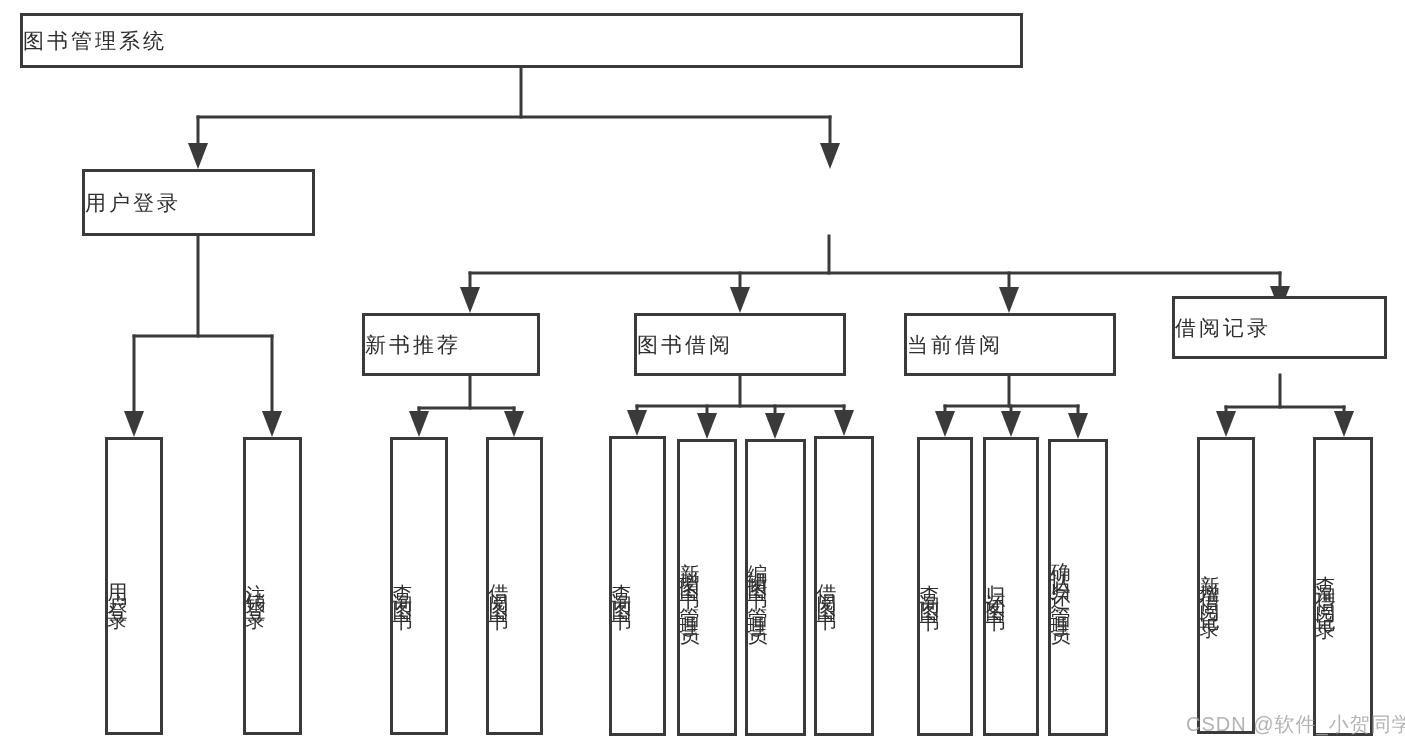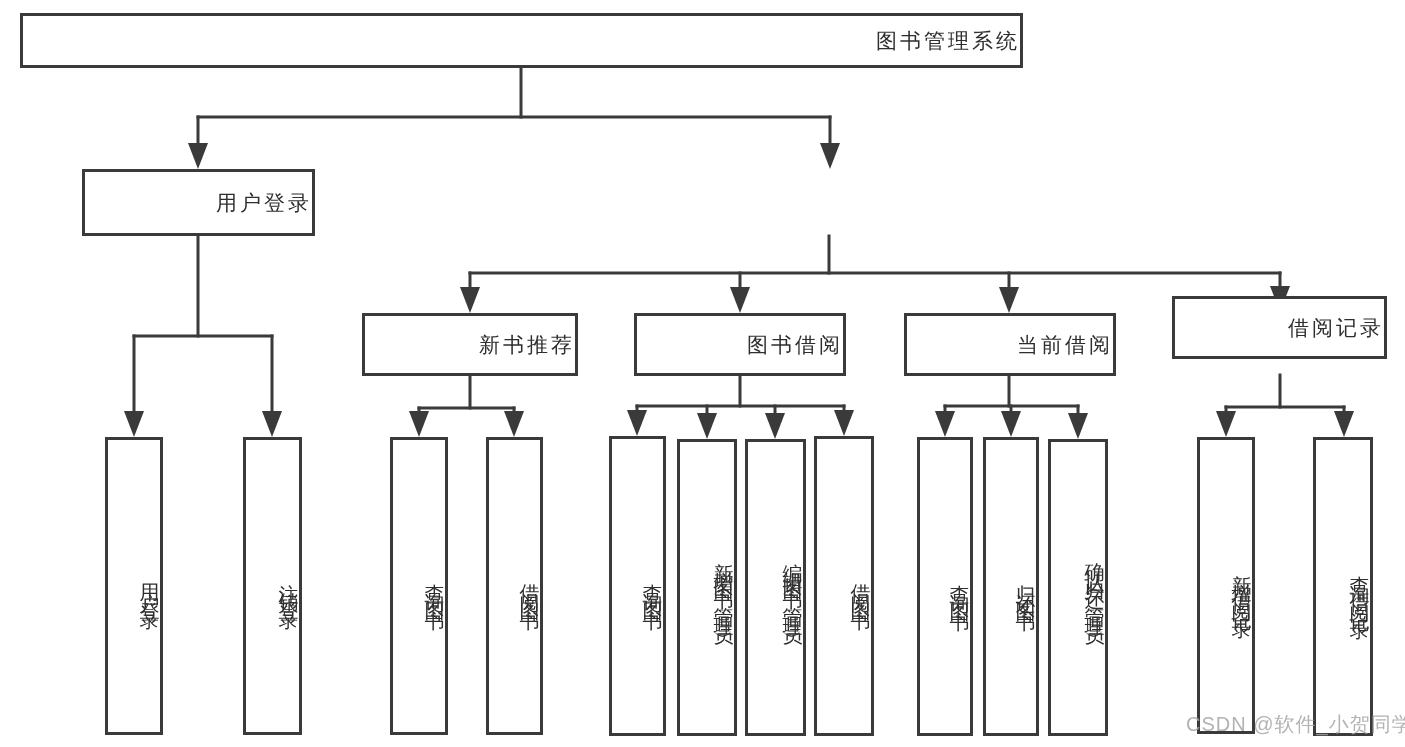--- a/index.html
+++ b/index.html
@@ -8,21 +8,21 @@
   html,body{margin:0;padding:0;background:var(--background);}
   .canvas{
     position:relative;width:1405px;height:747px;background:var(--background);
     font-family:"Liberation Sans",sans-serif;overflow:hidden;
   }
   .connector{position:absolute;left:0;top:0;z-index:1;}
   .connector line{stroke:var(--border);stroke-width:3;stroke-linecap:square;}
   .connector polygon{fill:var(--border);stroke:none;}
   .hbox,.vbox{
     position:absolute;box-sizing:border-box;border:3px solid var(--border);
-    background:var(--background);display:flex;align-items:center;justify-content:flex-end;
+    background:var(--background);display:flex;align-items:center;justify-content:flex-start;
     z-index:2;color:var(--text);
   }
   .hbox span{font-size:21px;letter-spacing:3px;white-space:nowrap;}
   .vbox span{
     writing-mode:vertical-rl;-webkit-writing-mode:vertical-rl;
     text-orientation:mixed;font-size:20px;letter-spacing:9px;line-height:1;
   }
   .watermark{
     position:absolute;left:1186px;top:711px;z-index:5;font-size:20px;
     color:var(--watermark);letter-spacing:1px;white-space:nowrap;opacity:.85;
@@ -96,21 +96,21 @@
   </svg>
 
   <div class="hbox" style="left:20px;top:13px;width:1003px;height:55px">
     <span>图书管理系统</span>
   </div>
 
   <div class="hbox" style="left:82px;top:169px;width:233px;height:67px">
     <span>用户登录</span>
   </div>
 
-  <div class="hbox" style="left:362px;top:313px;width:216px;height:63px">
+  <div class="hbox" style="left:362px;top:313px;width:178px;height:63px">
     <span>新书推荐</span>
   </div>
   <div class="hbox" style="left:634px;top:313px;width:212px;height:63px">
     <span>图书借阅</span>
   </div>
   <div class="hbox" style="left:904px;top:313px;width:212px;height:63px">
     <span>当前借阅</span>
   </div>
   <div class="hbox" style="left:1172px;top:296px;width:215px;height:63px">
     <span>借阅记录</span>

